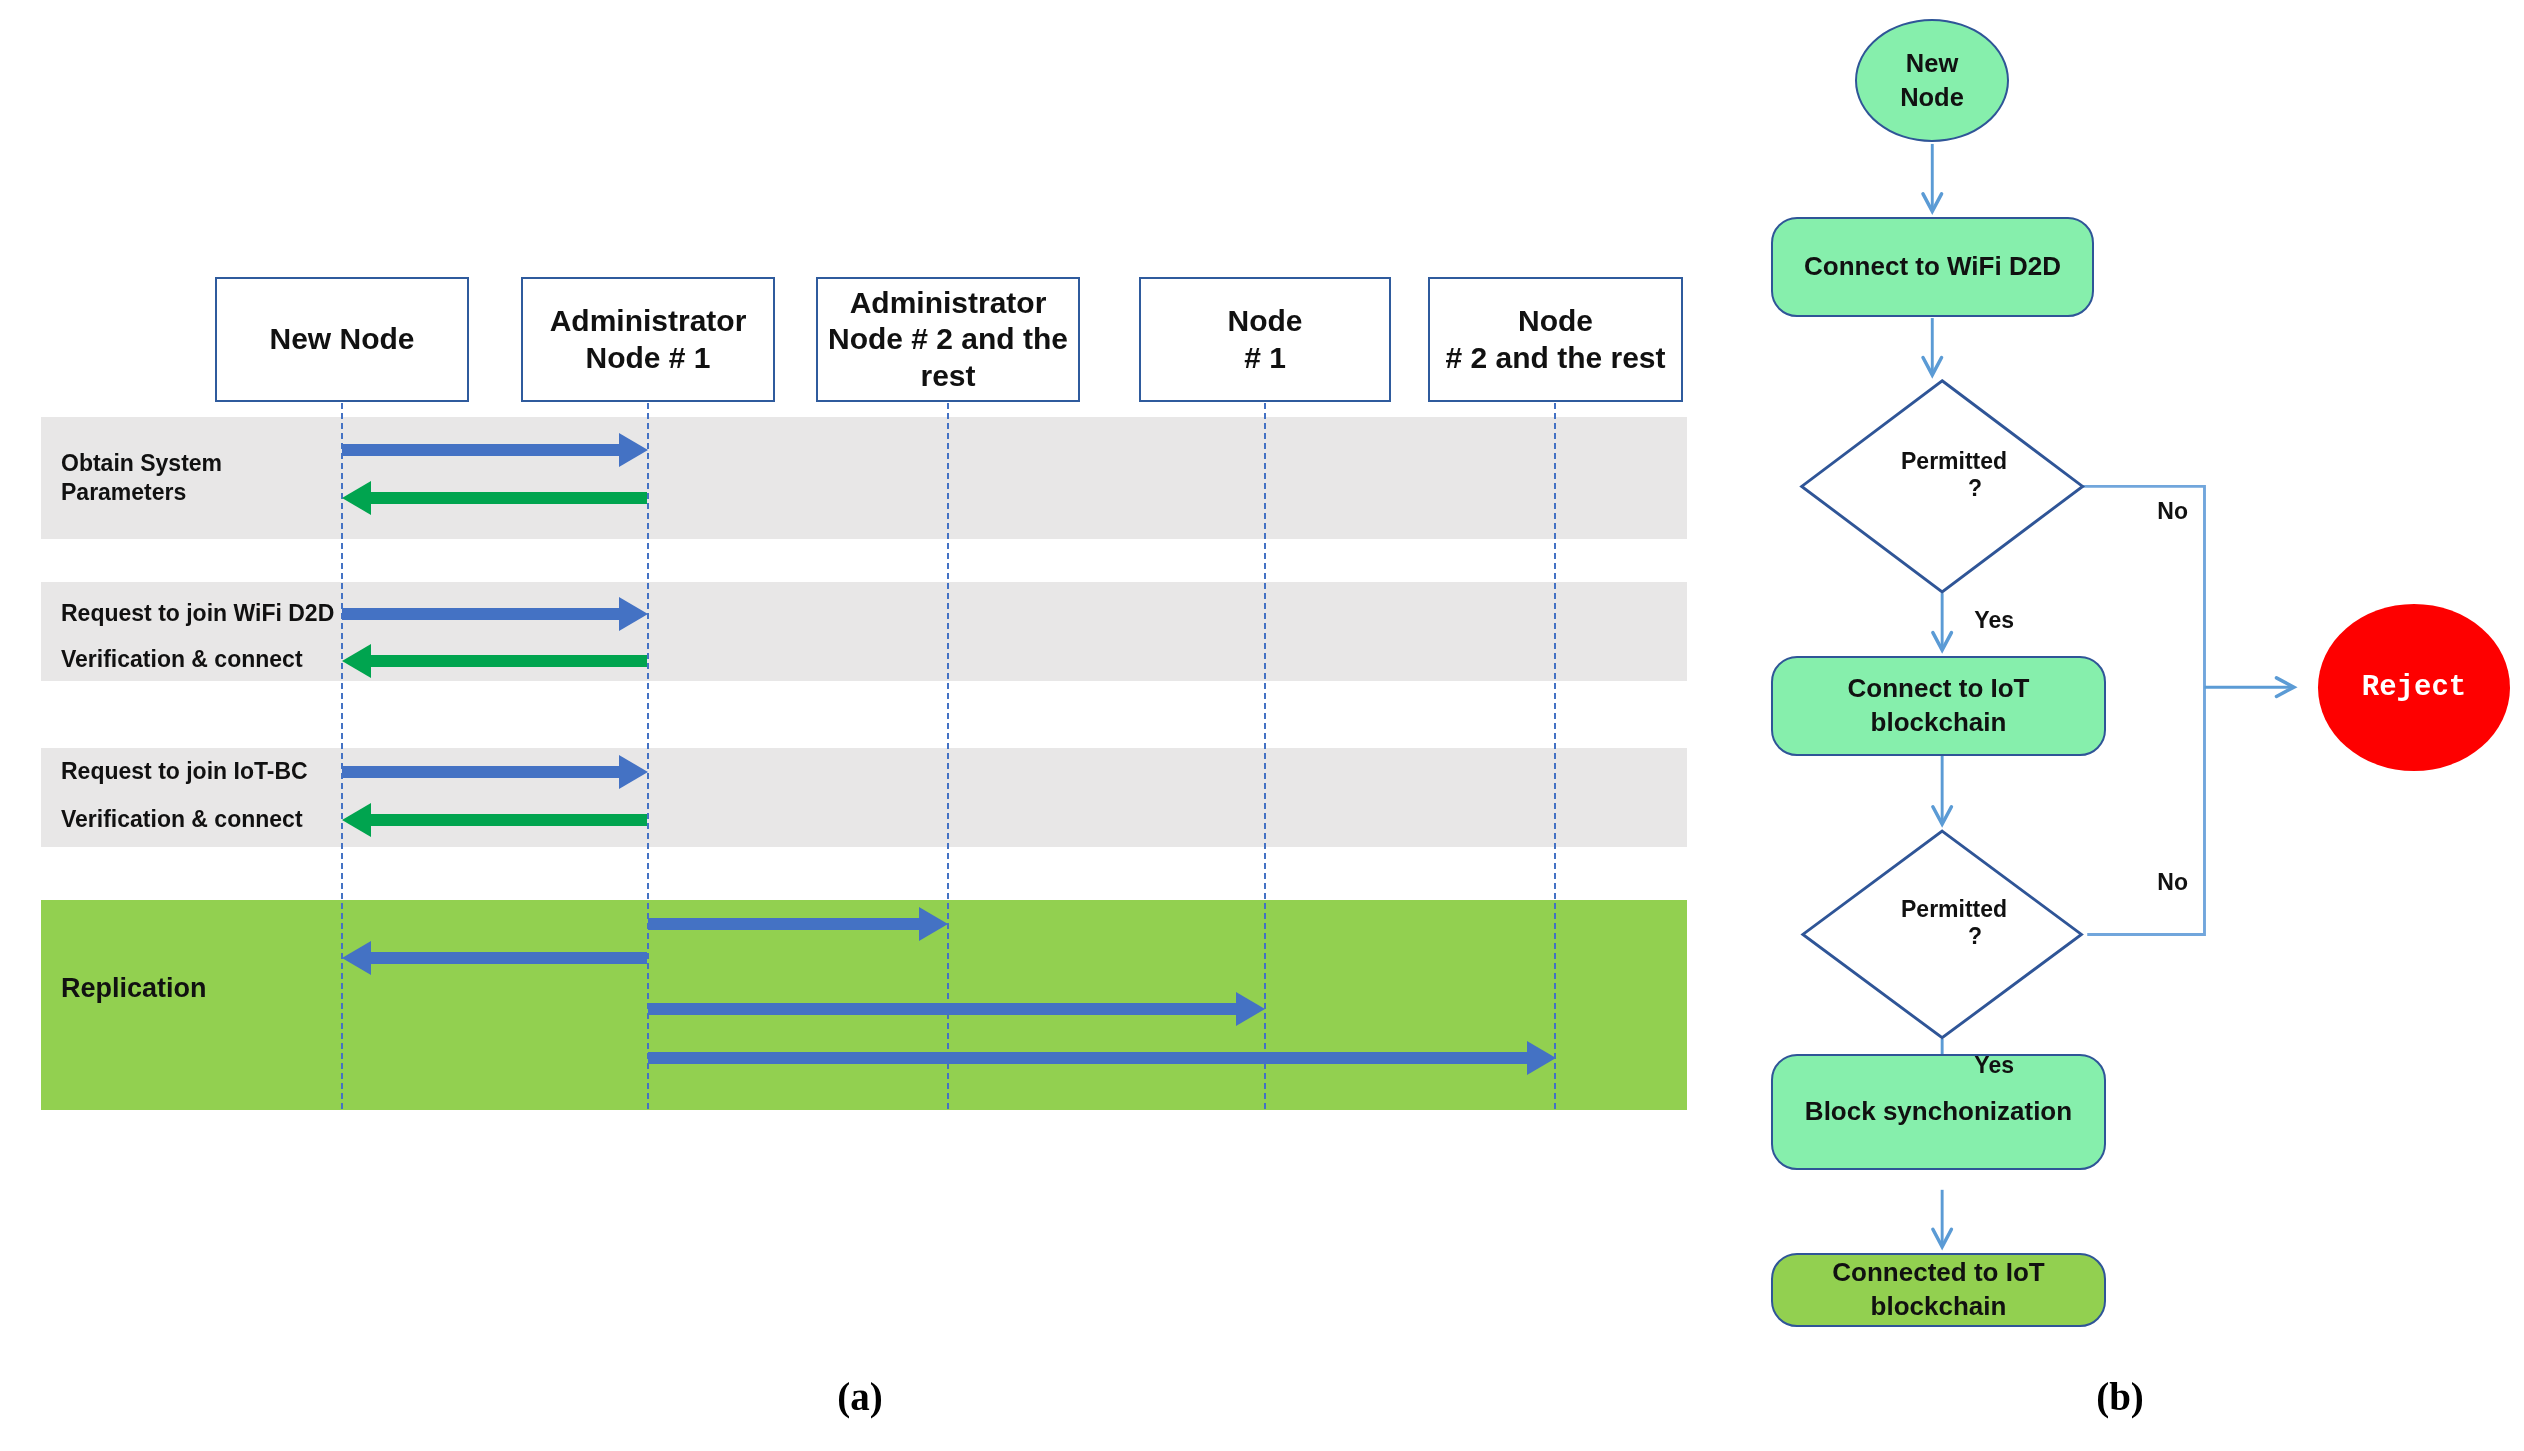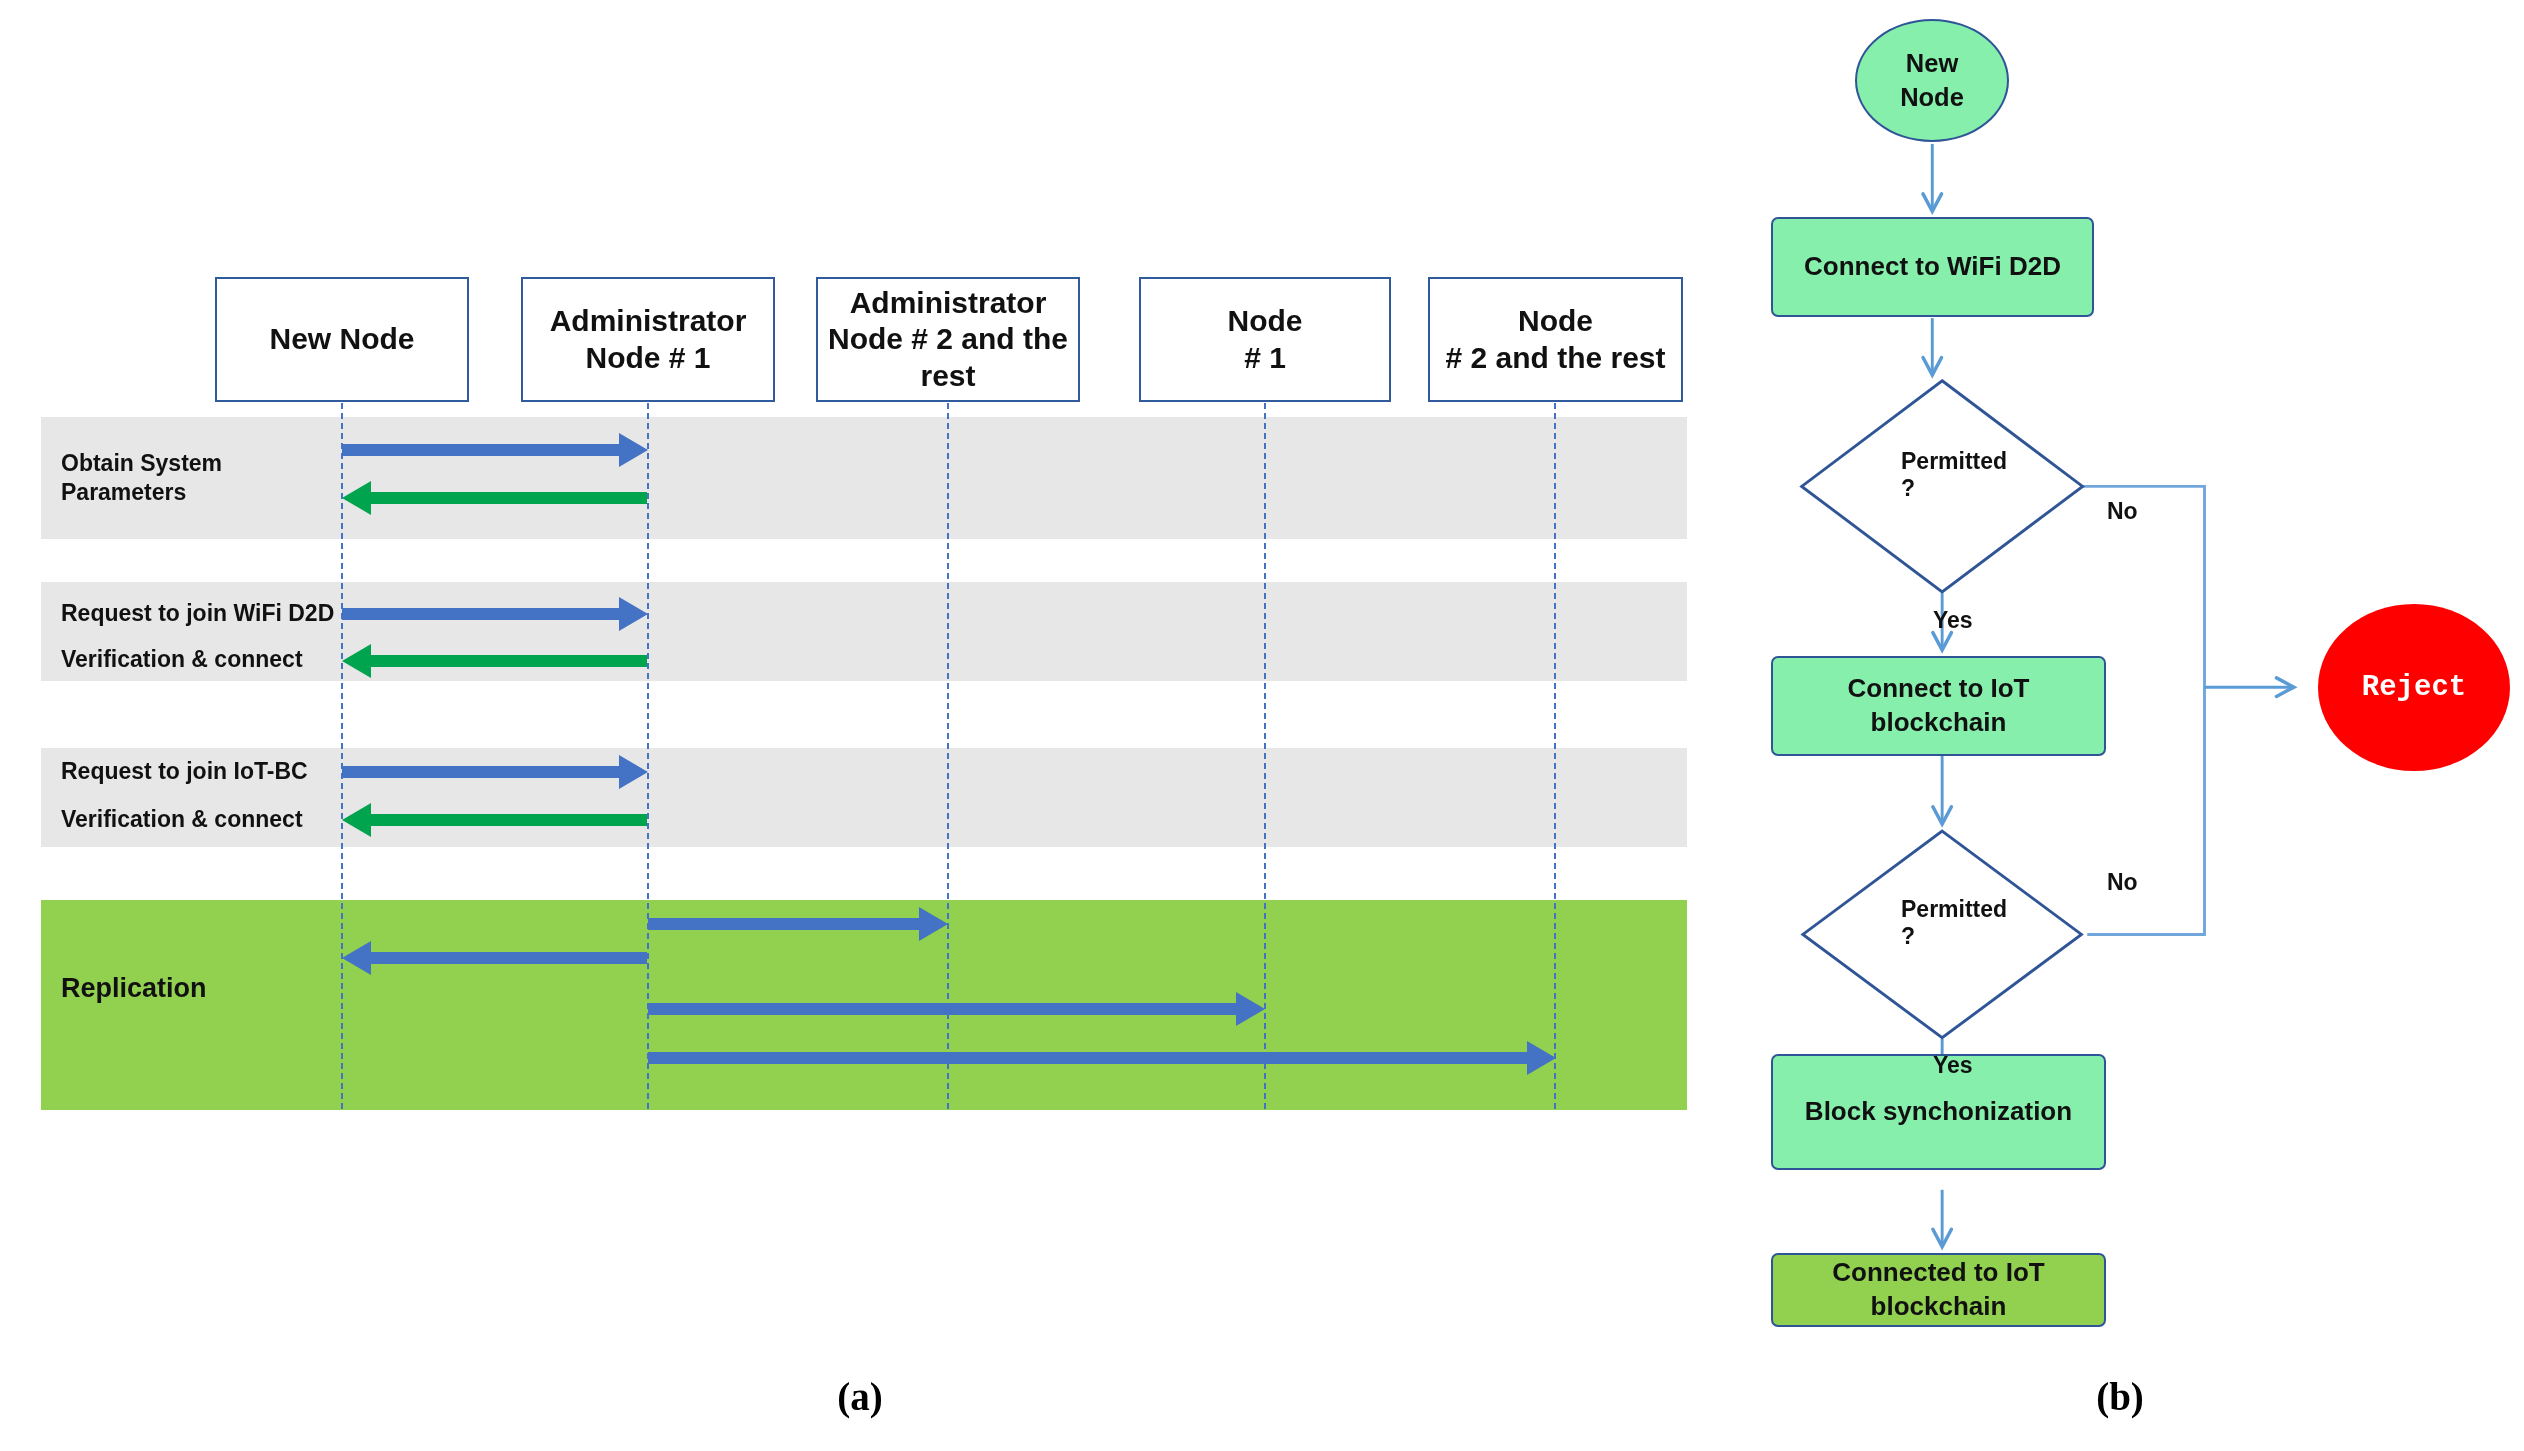--- a/index.html
+++ b/index.html
@@ -31,30 +31,30 @@
   .msg-shaft{position:absolute;height:11.6px;z-index:2;}
   .msg-head{position:absolute;width:0;height:0;z-index:2;}
 
   
   .flow-node{
     position:absolute;box-sizing:border-box;background:#86efac;
     border:2.9px solid #2f5597;display:flex;align-items:center;justify-content:center;
     font-size:26px;font-weight:bold;color:#111111;text-align:center;
     line-height:1.3;white-space:pre-line;z-index:3;
   }
-  .flow-rounded{border-radius:7px;}
+  .flow-rounded{border-radius:26px;}
   .flow-ellipse{border-radius:50%;}
   .flow-green{background:#92d050;}
   .flow-reject{
     background:#fe0000;border:none;color:#ffffff;border-radius:50%;
     font-size:29px;z-index:3;
   }
   .flow-tag{
     position:absolute;font-size:23px;font-weight:bold;color:#111111;z-index:4;
-    width:81px;text-align:left;white-space:pre;
+    width:81px;text-align:right;white-space:pre;
   }
   #flow-svg{position:absolute;left:0;top:0;z-index:2;}
 
   
   .caption{
     position:absolute;width:174px;text-align:center;
     font-family:"Liberation Serif",serif;font-weight:bold;font-size:39px;color:#000000;
   }
 </style>
 </head>

